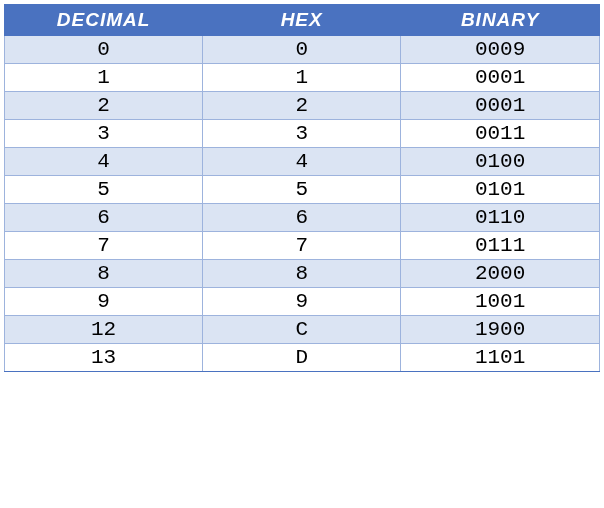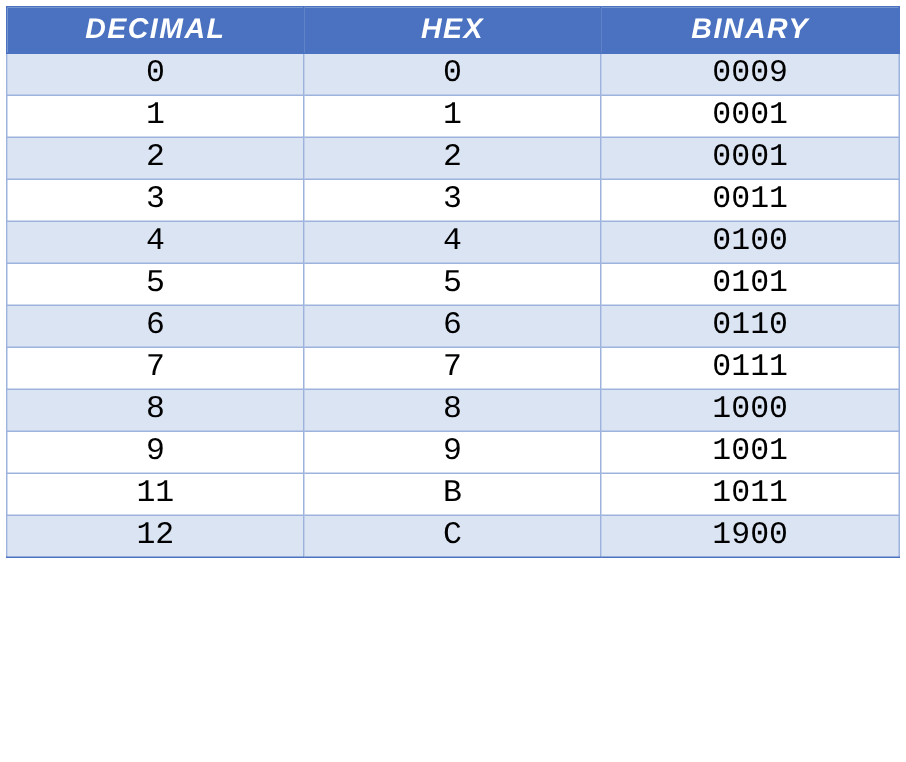--- a/index.html
+++ b/index.html
@@ -95,31 +95,31 @@
       <td>0110</td>
     </tr>
     <tr class="plain">
       <td>7</td>
       <td>7</td>
       <td>0111</td>
     </tr>
     <tr class="stripe">
       <td>8</td>
       <td>8</td>
-      <td>1000</td>
+      <td>2000</td>
     </tr>
     <tr class="plain">
       <td>9</td>
       <td>9</td>
       <td>1001</td>
     </tr>
-    <tr class="plain">
-      <td>11</td>
-      <td>B</td>
-      <td>1011</td>
-    </tr>
     <tr class="stripe">
       <td>12</td>
       <td>C</td>
       <td>1900</td>
     </tr>
+    <tr class="plain">
+      <td>13</td>
+      <td>D</td>
+      <td>1101</td>
+    </tr>
   </tbody>
 </table>
 
 </body></html>

